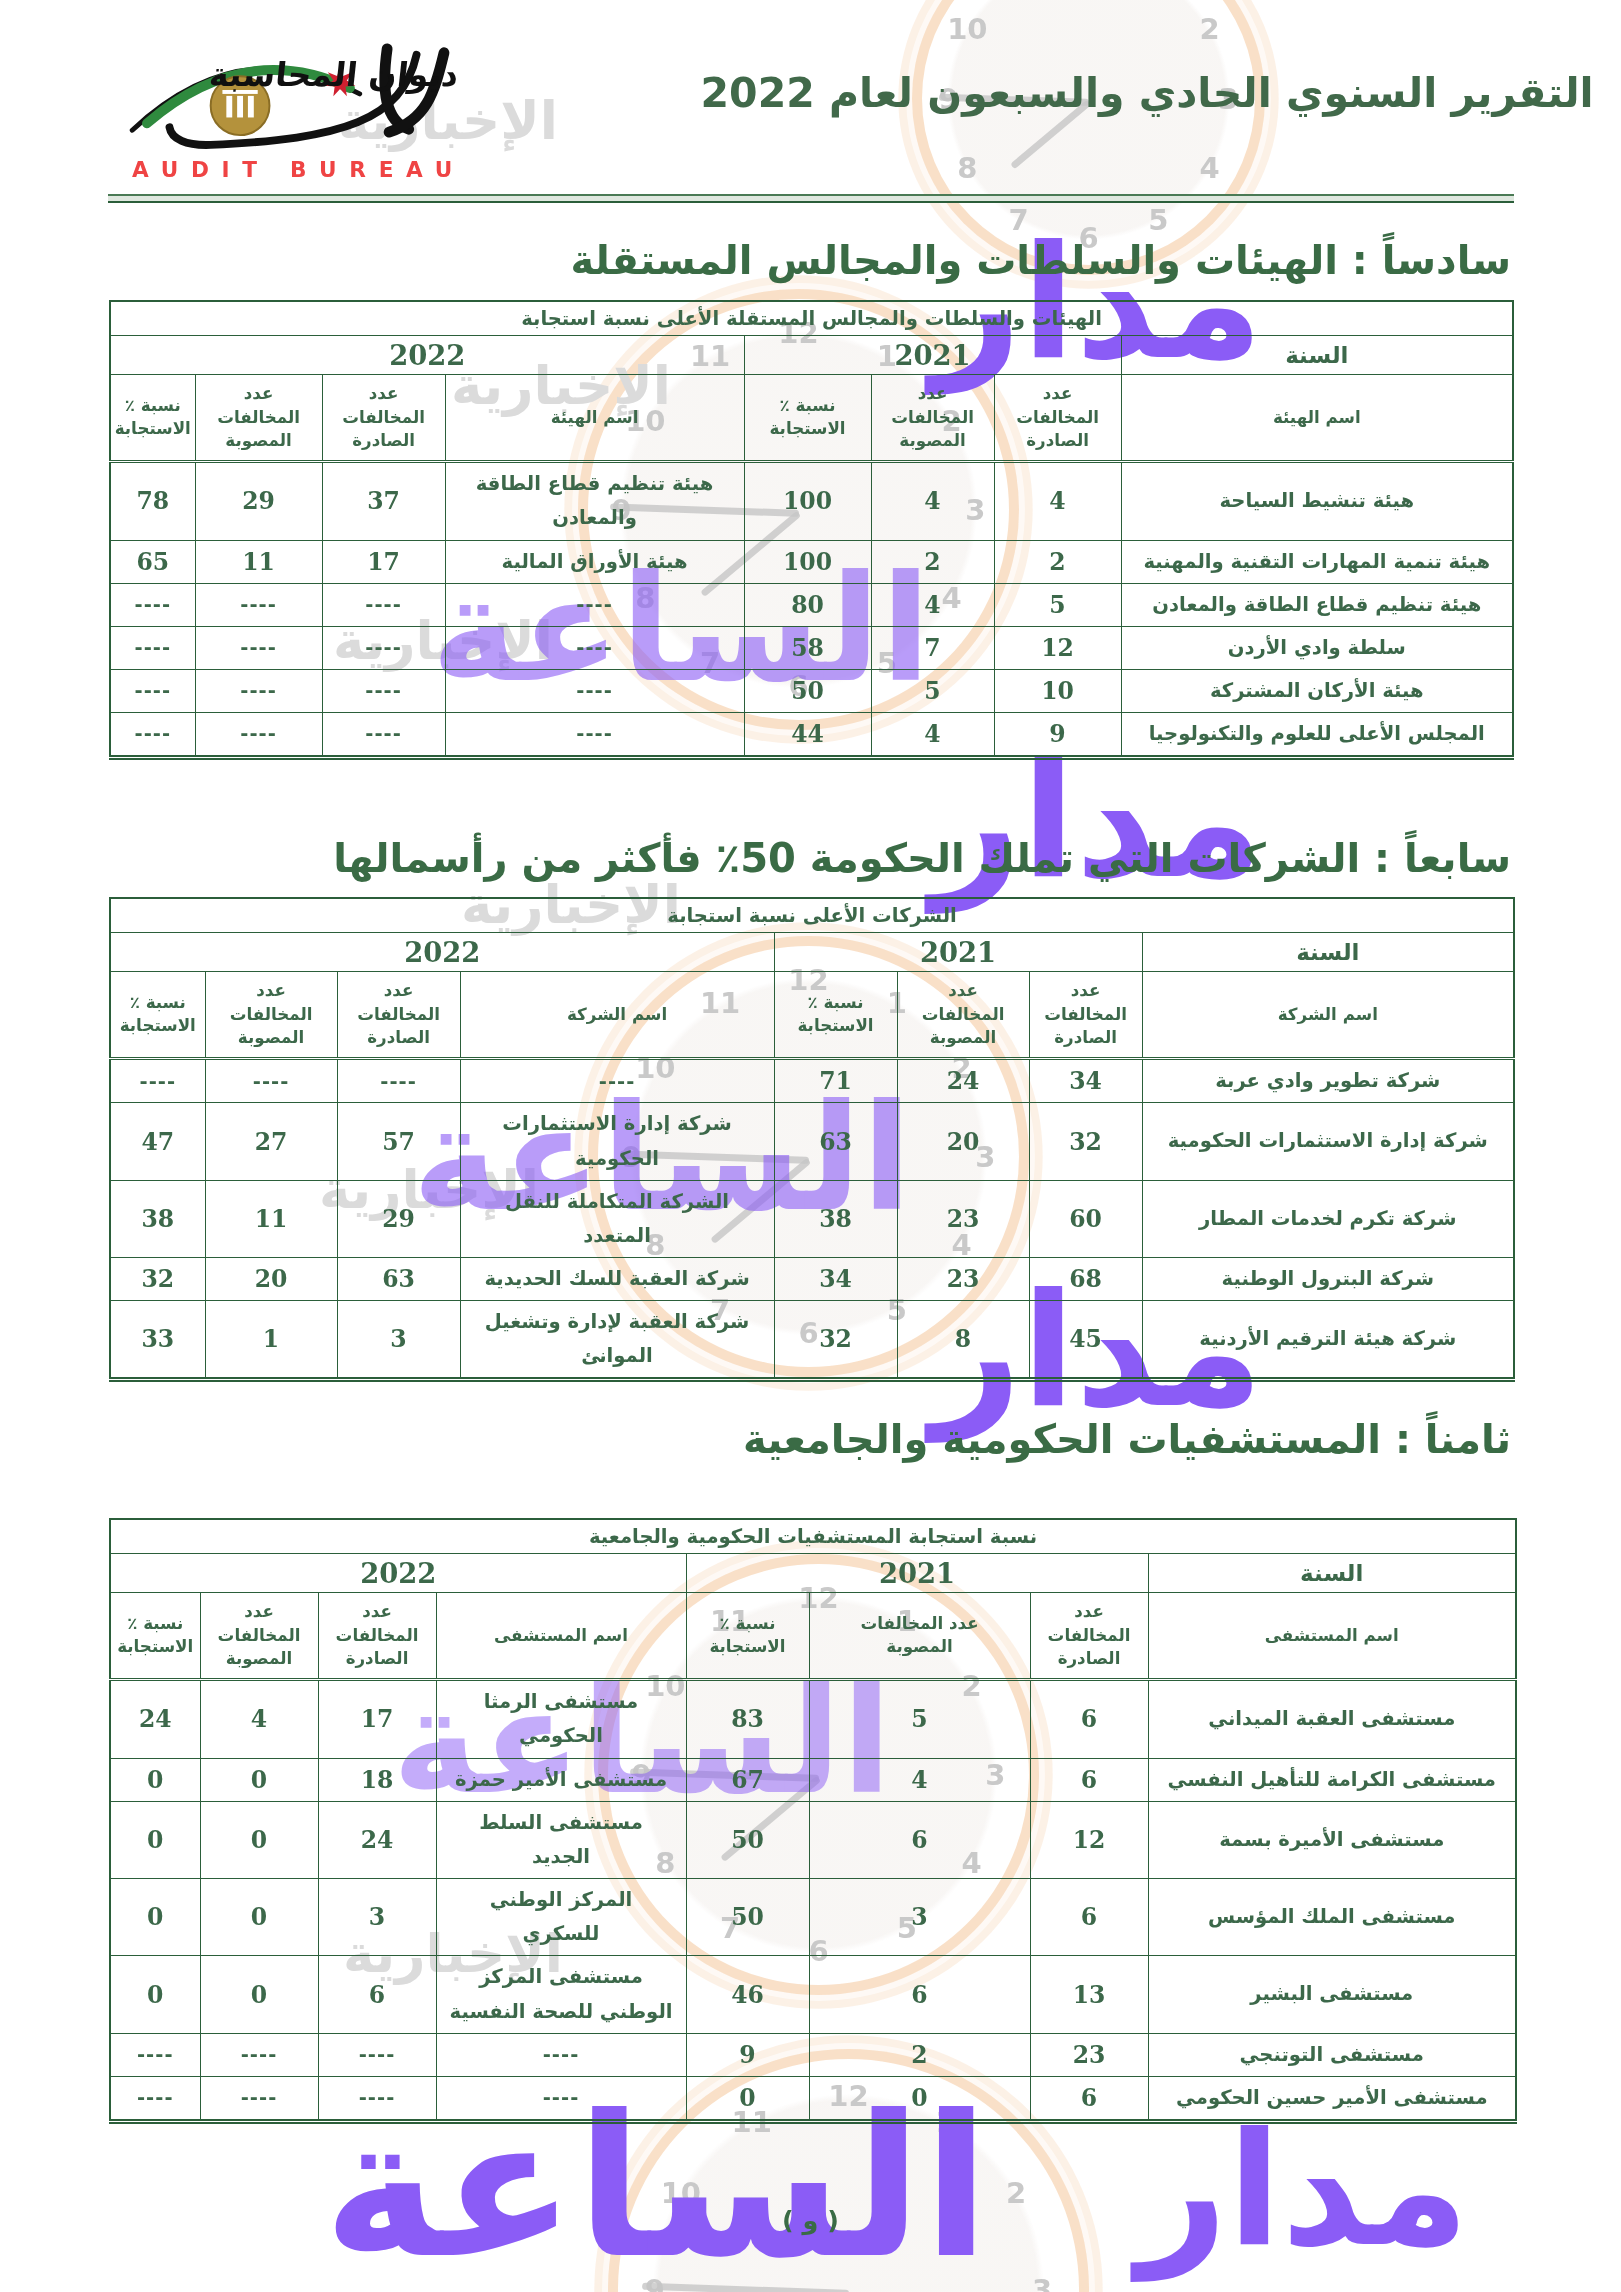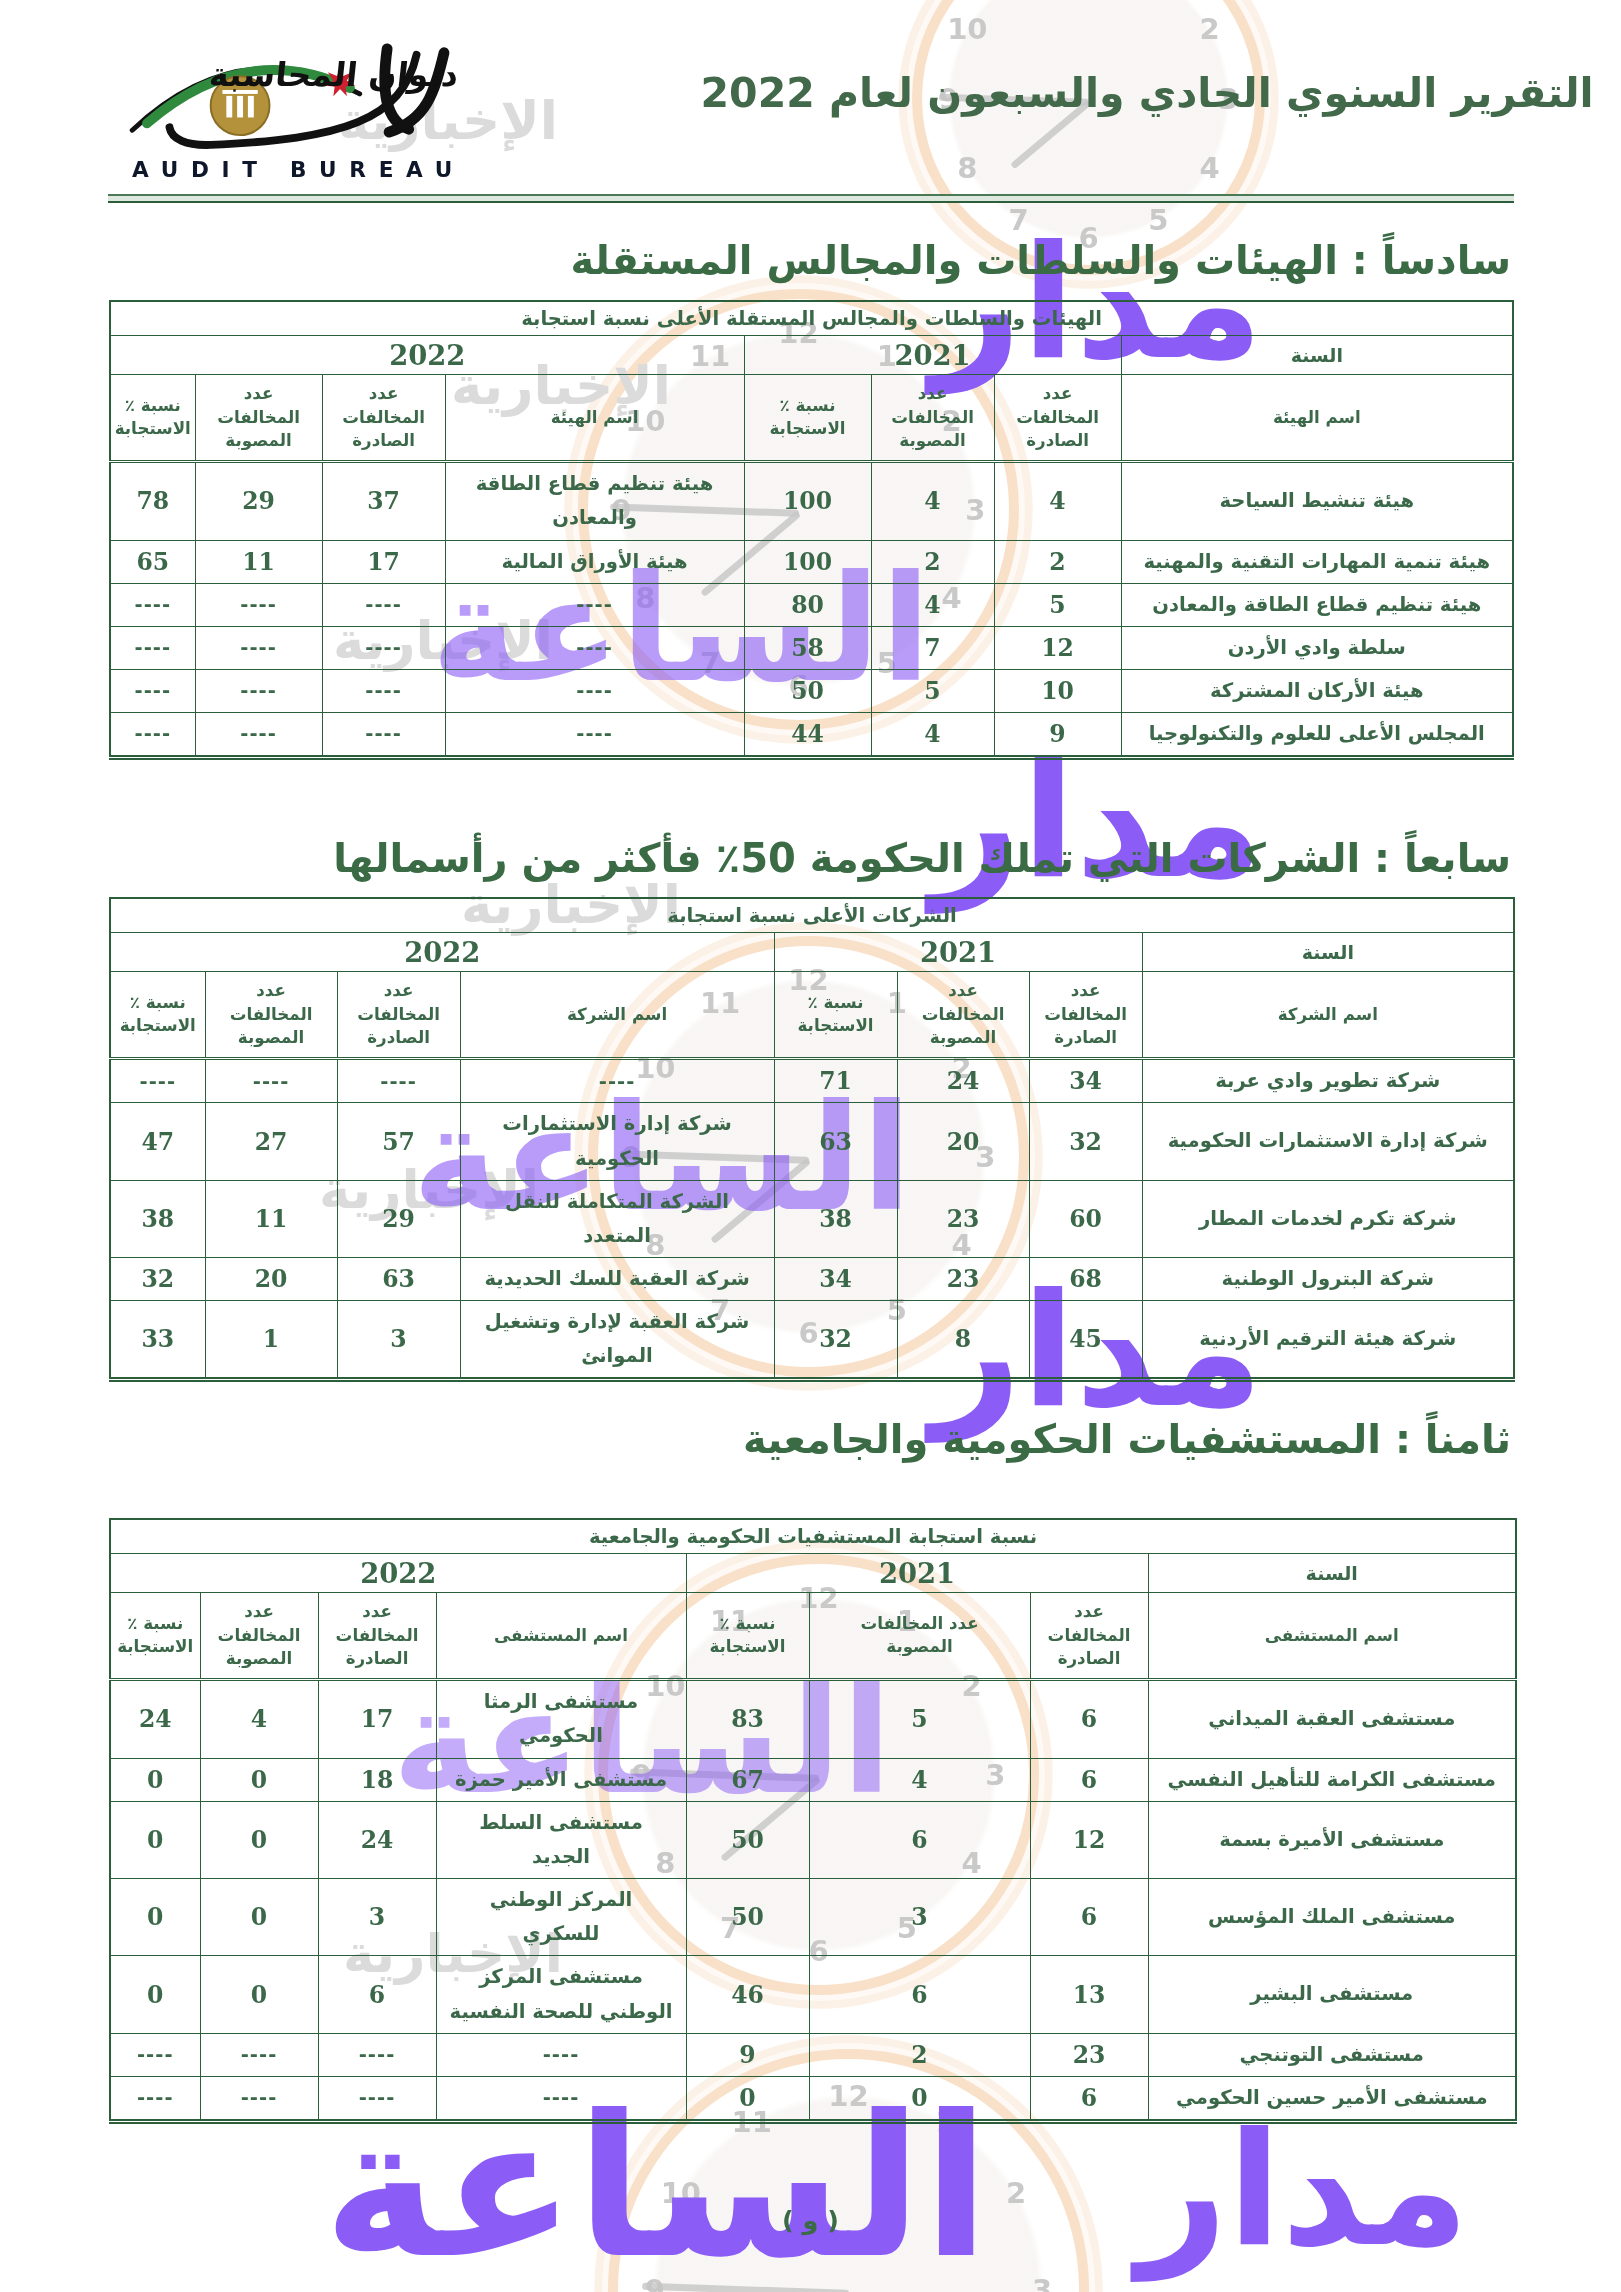--- a/index.html
+++ b/index.html
@@ -16,37 +16,37 @@
            height:6.9px;border-radius:3.9px;opacity:.8;}
   .wm-hand-h{width:30%;transform:rotate(140deg);}
   .wm-hand-m{width:45%;transform:rotate(182deg);}
   .wm-word{color:#8b5cf6;font-weight:bold;direction:rtl;white-space:nowrap;}
   .wm-word-sm{color:#dbdbdb;font-size:53px;}
   
   .layer{position:absolute;z-index:1;}
   .logo{left:93px;top:37px;width:402px;height:157px;}
   .logo-ar{position:absolute;left:94px;top:17.6px;width:294px;text-align:center;color:#101010;
            font-size:33px;font-weight:bold;transform:skewX(-6deg);direction:rtl;}
-  .logo-en{position:absolute;left:29px;top:120px;width:353px;text-align:center;color:#0f172a;
+  .logo-en{position:absolute;left:29px;top:120px;width:353px;text-align:center;color:#ef4444;
            font-size:21.6px;font-weight:bold;letter-spacing:12.7px;}
   .doc-title{top:69px;right:27.4px;color:#41694a;font-size:41px;font-weight:bold;direction:rtl;}
   .rule{left:108px;top:194px;width:1406px;height:4.9px;border-top:2px solid #4a7a55;
         border-bottom:2px solid #2b5e3a;background:#dfe8df;}
   .sec{right:110px;color:#3a6b45;font-size:40px;font-weight:bold;direction:rtl;margin:0;}
   .subtitle{left:110px;width:1404px;text-align:center;color:#2d5d3f;font-size:26.5px;
             font-weight:bold;direction:rtl;}
   .tablebox{left:109px;width:1404px;}
   
   table.rpt{border-collapse:collapse;table-layout:fixed;width:1404px;direction:rtl;
             border:2.5px solid #2b5e3a;border-bottom:5.9px double #2b5e3a;}
   .rpt td{border:1.6px solid #2b5e3a;color:#3c684a;vertical-align:middle;text-align:center;
           background:transparent;overflow:hidden;}
   .t-title td{font-size:19.6px;font-weight:bold;padding:4.9px 3.9px;}
   .t-years td{font-family:"DejaVu Serif",serif;font-size:27.4px;font-weight:bold;padding:2.9px;}
-  .t-years td.year-label{font-family:"DejaVu Sans",sans-serif;font-size:19px;}
+  .t-years td.year-label{font-family:"DejaVu Sans",sans-serif;font-size:23px;}
   .t-head td{font-size:16.7px;font-weight:bold;white-space:pre-line;line-height:1.4;
              padding:7.8px 2px;border-bottom:3.9px double #2b5e3a;}
   .c-num{font-family:"DejaVu Serif",serif;font-size:23.5px;font-weight:bold;padding:3.9px 2px;}
   .c-name{font-size:19.6px;font-weight:bold;text-align:right;padding:3.9px 11.8px;line-height:1.75;}
   .c-dash{font-size:19.6px;font-weight:bold;letter-spacing:1px;padding:3.9px 2px;}
   .footer{left:0;right:0;top:2205px;text-align:center;color:#3a6b45;font-size:25.5px;
           font-weight:bold;direction:rtl;}
 </style>
 </head>
 <body>

